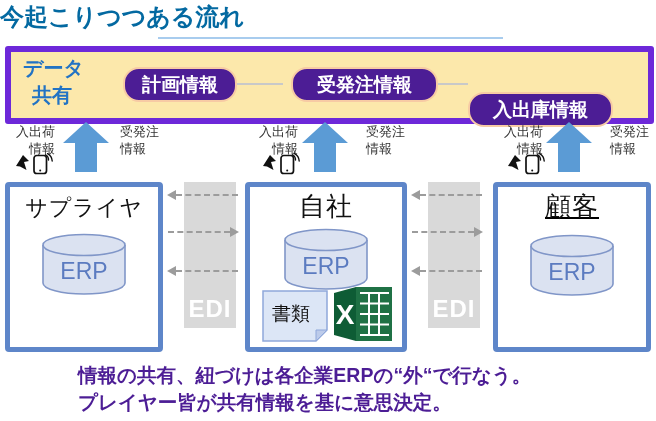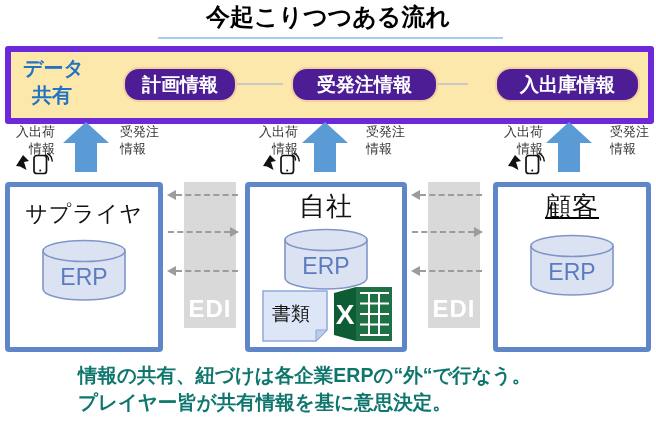--- a/index.html
+++ b/index.html
@@ -1,51 +1,51 @@
 <!DOCTYPE html>
 <html><head>
 <meta charset="utf-8">
 <style>
   html,body { margin:0; padding:0; background:#fff; }
   .canvas { position:relative; width:656px; height:421px; background:#fff;
             font-family:"Liberation Sans","DejaVu Sans",sans-serif; overflow:hidden; }
 
-  .title { position:absolute; top:1px; left:0; right:0; text-align:center;
-           font-size:24px; font-weight:bold; color:#000000; }
+  .title { position:absolute; top:1px; left:0; right:0; 
+           font-size:24px; font-weight:bold; color:#0369a1; }
   .title-underline { position:absolute; top:37px; left:158px; width:345px; height:2px;
                      background:#A8CCEE; }
 
   .banner { position:absolute; left:5px; top:46px; width:637px; height:66px;
             background:#FCE8AB; border:6px solid #6d28d9; border-radius:3px; }
   .banner-label { position:absolute; left:12px; top:3px; font-size:20px; font-weight:bold;
                   color:#2273C4; line-height:1.35; }
   .banner-label .l2 { padding-left:9px; }
   .pill { position:absolute; top:15px; height:31px; background:#4c1d95;
           border:2px solid #F7CBA4; border-radius:16px; color:#fff; font-weight:bold;
           font-size:19px; text-align:center; line-height:31px; }
   .pill1 { left:112px; width:110px; }
   .pill2 { left:280px; width:143px; }
-  .pill3 { left:484px; width:141px; }
+  .pill3 { left:457px; width:141px;margin-top:25px; }
   .pill-link { position:absolute; top:31px; height:2px; background:#C9C9C9; }
   .link1 { left:226px; width:46px; }
   .link2 { left:419px; width:38px; }
 
   .fg-label { position:absolute; top:124px; font-size:13px; color:#333;
               white-space:pre-line; line-height:1.3; }
   .fg-left  { width:46px; text-align:right; }
   .fg-right { width:46px; text-align:left; }
   .fg-arrow { position:absolute; top:122px; width:48px; height:50px; }
   .fg-icons { position:absolute; top:153px; width:40px; height:22px; }
 
   .entity { position:absolute; top:182px; height:160px; background:#fff;
             border:5px solid #5E86C9; border-radius:4px; }
   .e1 { left:5px;   width:148px; }
   .e2 { left:245px; width:152px; }
   .e3 { left:493px; width:148px;text-decoration:underline; }
-  .entity-title { text-align:center; font-size:22px; color:#111; margin-top:12px;
+  .entity-title { text-align:center; font-size:22px; color:#111; margin-top:6px;
                   letter-spacing:1px; }
   .e2 .entity-title, .e3 .entity-title { font-size:26px; margin-top:2px; }
   .cyl { display:block; margin:9px auto 0; }
   .e2 .cyl { margin-top:3px; }
 
   .doc-note { position:absolute; left:6px; bottom:5px; width:66px; height:52px;margin-left:6px; }
   .doc-note svg { position:absolute; left:0; top:0; }
   .doc-label { position:absolute; left:0; right:8px; top:11px; text-align:center;
                font-size:19px; color:#111; }
   .excel { position:absolute; left:82px; bottom:3px; width:62px; height:60px; }
@@ -55,21 +55,21 @@
   .edi-label { position:absolute; bottom:5px; left:0; right:0; text-align:center;
                color:#fff; font-weight:bold; font-size:24px; letter-spacing:1px; }
 
   .dash { position:absolute; height:0; border-top:2px dashed #9C9C9C; width:62px; }
   .head { position:absolute; width:0; height:0; border-top:5px solid transparent;
           border-bottom:5px solid transparent; top:-6px; }
   .head-left  { border-right:9px solid #9C9C9C; left:-9px; }
   .head-right { border-left:9px solid #9C9C9C; right:-9px; }
 
   .footer { position:absolute; left:78px; top:362px; font-size:19.5px; font-weight:bold;
-            color:#0f766e; line-height:1.38; }
+            color:#4c1d95; line-height:1.38; }
 </style>
 </head>
 <body>
 
 <div class="canvas">
 
   <div class="title">今起こりつつある流れ</div>
   <div class="title-underline"></div>
 
   <div class="banner">

